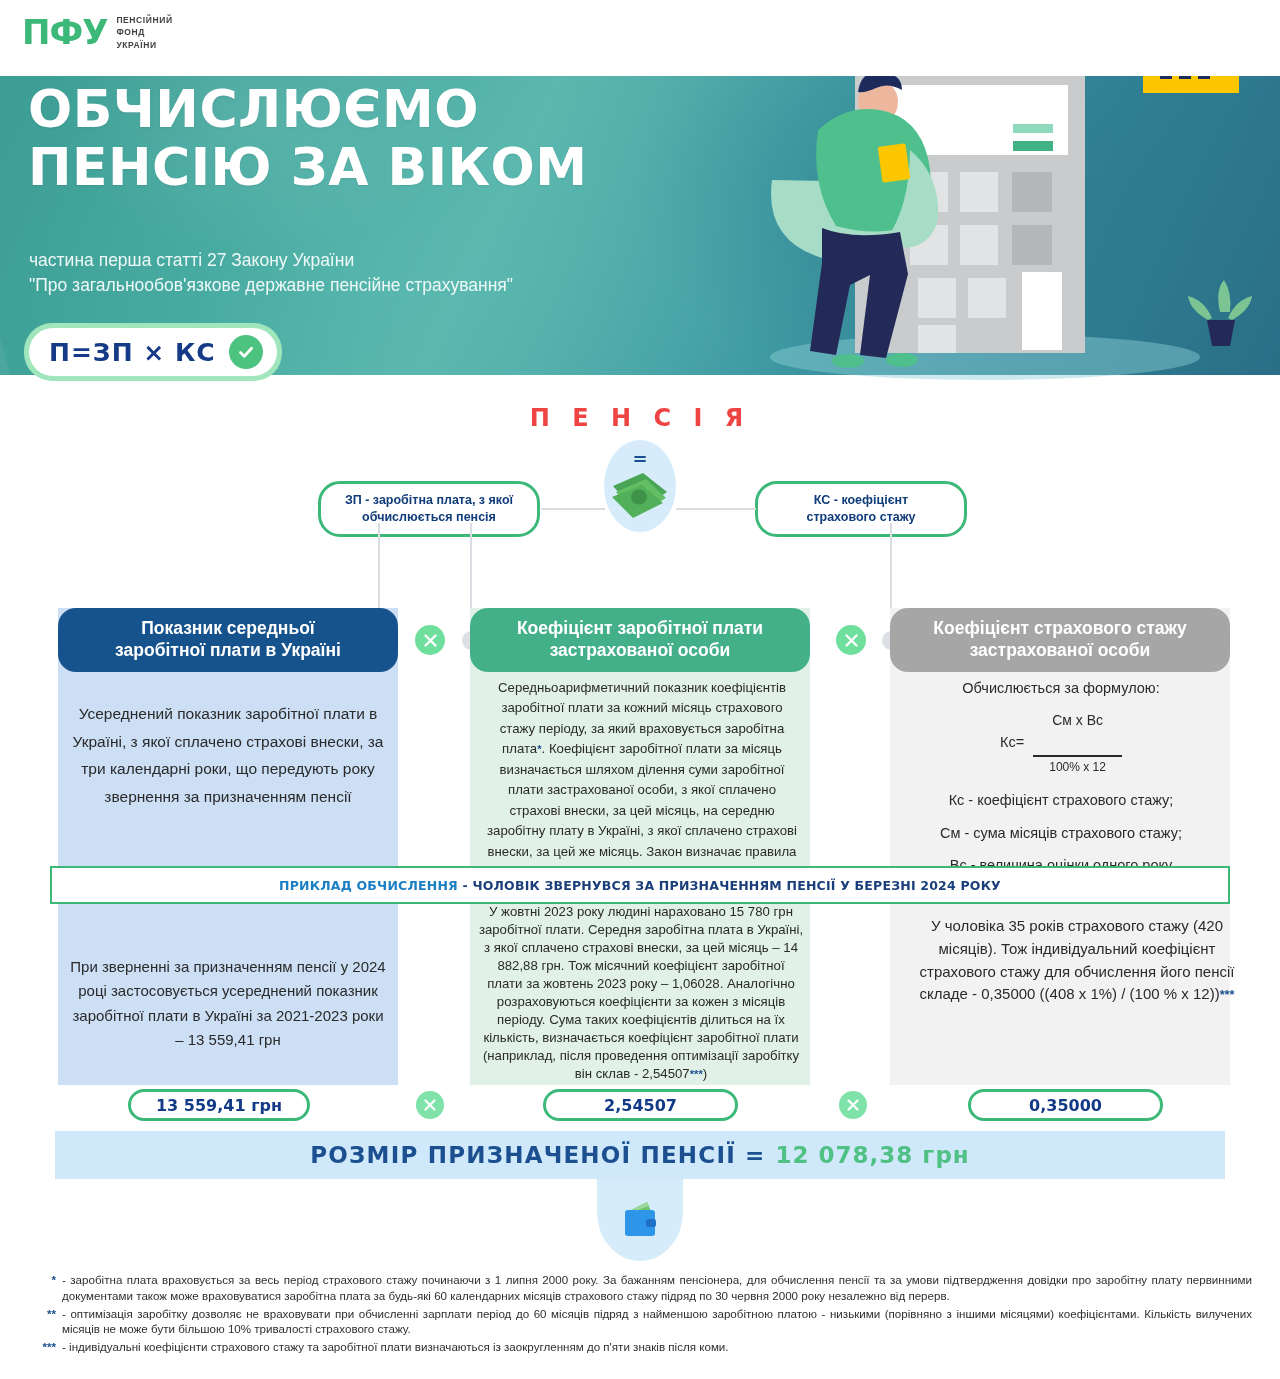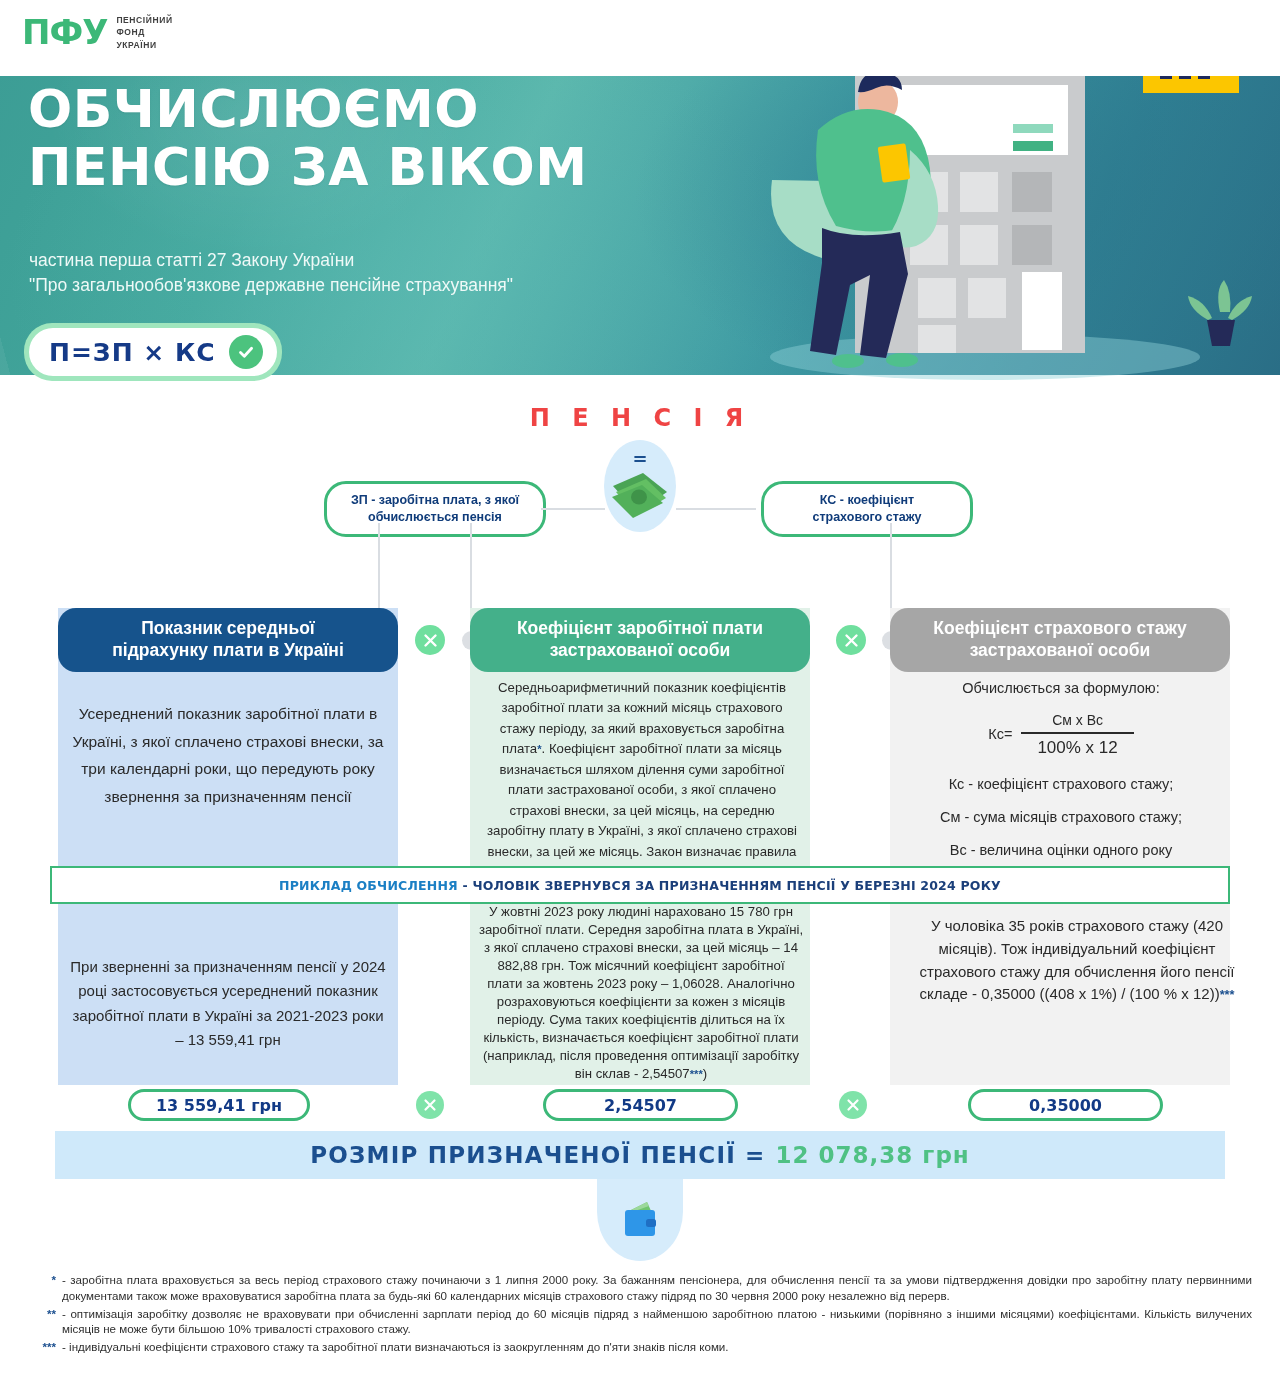--- a/index.html
+++ b/index.html
@@ -94,21 +94,20 @@
     background:#d6ecfb; border-radius:50%/50%;
     display:flex; flex-direction:column; align-items:center; justify-content:center;
   }
   .eq-sign{ font-family:"DejaVu Sans", sans-serif; font-weight:bold; font-size:18px; color:#1b4f8f; line-height:.8; margin-bottom:1px;}
 
   .topcap{
     position:absolute; border:3px solid #3cb878; border-radius:22px;
     background:#fff; text-align:center; color:#103c7a;
     font-size:12.5px; font-weight:bold; line-height:1.35;
     padding:8px 10px;
-    margin-left:6px;
   }
   .topcap.left{ left:318px; top:481px; width:222px; }
   .topcap.right{ left:755px; top:481px; width:212px; }
 
   .hline{ position:absolute; height:2px; background:#d9dde2; }
   .vline{ position:absolute; width:2px; background:#d9dde2; }
 
   
   .band{ position:absolute; top:608px; height:477px; }
   .band.b1{ left:58px; width:340px; background:#ccdff5; }
@@ -128,21 +127,21 @@
   .colbody{ position:absolute; text-align:center; color:#2a2a2a; }
   .colbody.c1{ left:70px; top:700px; width:316px; font-size:15.5px; line-height:1.78; }
   .colbody.c2{ left:482px; top:678px; width:320px; font-size:13.2px; line-height:1.55; }
   .colbody.c3{ left:900px; top:678px; width:322px; font-size:14.5px; line-height:1.5; }
 
   .sup{ color:#1b4f8f; font-weight:bold; font-size:.85em; }
 
   .formula-block{ margin:10px 0 14px 0; display:flex; align-items:center; justify-content:center; gap:9px; }
   .frac{ display:inline-block; text-align:center; }
   .frac .num{ padding:0 16px 1px 16px; font-size:14px; }
-  .frac .den{ border-top:2px solid #2a2a2a; padding:1px 16px 0 16px; font-size:17px; }
+  .frac .den{ border-top:2px solid #2a2a2a; padding:1px 16px 0 16px; font-size:12px;margin-top:23px; }
   .f-line{ margin:11px 0; }
 
   
   .knob{ position:absolute; width:19px; height:19px; border-radius:50%; background:#dcdfe3; }
   .xcircle{
     position:absolute; width:30px; height:30px; border-radius:50%;
     background:#6fdf9e; display:flex; align-items:center; justify-content:center;
   }
   .xcircle.sm{ width:28px; height:28px; background:#7fe3a9; }
 
@@ -323,21 +322,21 @@
     </svg>
 </div>
 
 <div class="band b1"></div>
 <div class="band b2"></div>
 <div class="band b3"></div>
 
 <div class="colhead h1">
   <div>
     <div>Показник середньої</div>
-    <div>підрахунку плати в Україні</div>
+    <div>заробітної плати в Україні</div>
   </div>
 </div>
 <div class="colhead h2">
   <div>
     <div>Коефіцієнт заробітної плати</div>
     <div>застрахованої  особи</div>
   </div>
 </div>
 <div class="colhead h3">
   <div>

